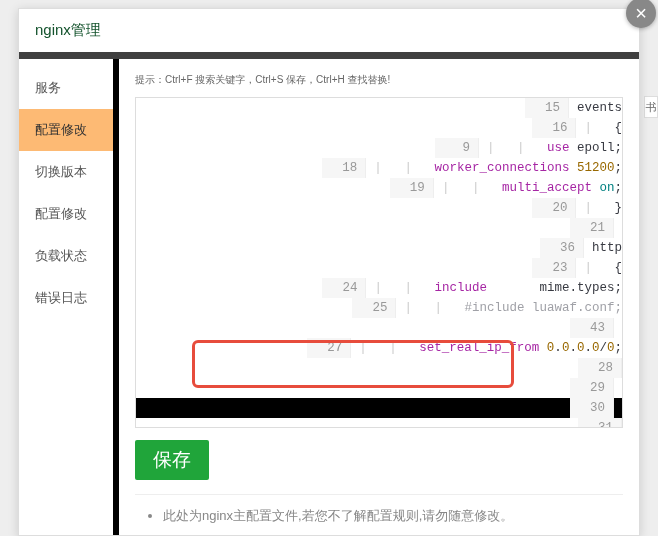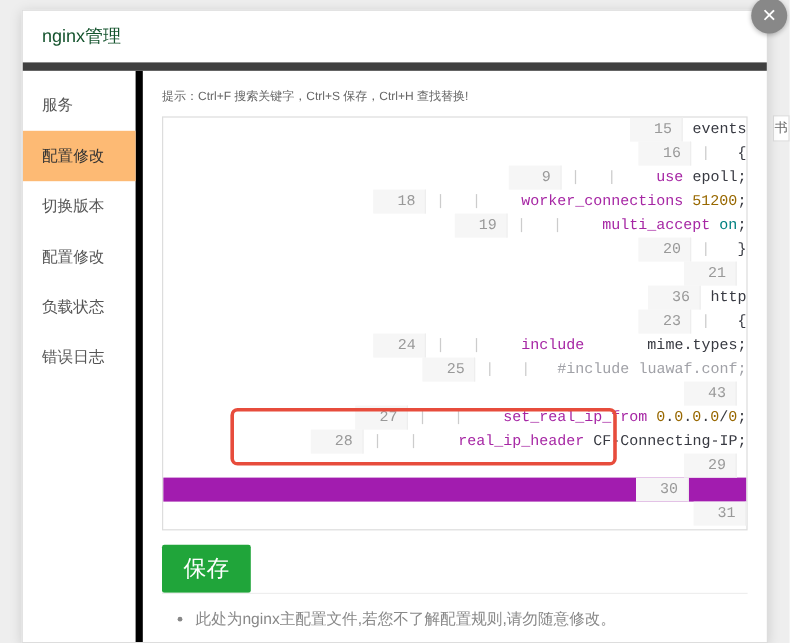--- a/index.html
+++ b/index.html
@@ -104,29 +104,28 @@
     text-align: right;
     padding-right: 8px;
     color: #999;
     background: #f6f6f6;
     border-right: 1px solid #eee;
   }
   .tx {
     padding-left: 8px;
   }
   .guide { color: #ccc; }
-  .kw { color: #a626a4; margin-left: 11px; }
+  .kw { color: #a626a4; }
   .kw2 { color: #008080; }
   .num { color: #986801; }
   .cm { color: #a0a1a7; }
   .pl { color: #383a42; margin-top: 23px; }
 
   .line-cursor {
-    background: #a21caf;
-    gap: 40px;
+    background: #000000;
   }
 
   .highlight-box {
     position: absolute;
     border: 3px solid #e74c3c;
     border-radius: 6px;
     pointer-events: none;
     left: 56px;
     top: 242px;
     width: 322px;
@@ -139,20 +138,21 @@
   .btn-save {
     background: #20a53a;
     color: #fff;
     border: 0;
     padding: 7px 18px;
     font-size: 19px;
     border-radius: 2px;
     cursor: pointer;
   }
   .note-row {
+    margin-top: 14px;
     padding-top: 12px;
     border-top: 1px solid #eee;
   }
   .note-row ul {
     list-style: disc;
     padding-left: 28px;
     color: #888;
     font-size: 13px;
   }
   .right-strip {
@@ -195,21 +195,21 @@
             <div class="code-line"><div class="ln">18</div><div class="tx"><span class="guide">|</span>   <span class="guide">|</span>   <span class="kw">worker_connections</span><span class="pl"> </span><span class="num">51200</span><span class="pl">;</span></div></div>
             <div class="code-line"><div class="ln">19</div><div class="tx"><span class="guide">|</span>   <span class="guide">|</span>   <span class="kw">multi_accept</span><span class="pl"> </span><span class="kw2">on</span><span class="pl">;</span></div></div>
             <div class="code-line"><div class="ln">20</div><div class="tx"><span class="guide">|</span>   <span class="pl">}</span></div></div>
             <div class="code-line"><div class="ln">21</div><div class="tx"></div></div>
             <div class="code-line"><div class="ln">36</div><div class="tx"><span class="pl">http</span></div></div>
             <div class="code-line"><div class="ln">23</div><div class="tx"><span class="guide">|</span>   <span class="pl">{</span></div></div>
             <div class="code-line"><div class="ln">24</div><div class="tx"><span class="guide">|</span>   <span class="guide">|</span>   <span class="kw">include</span><span class="pl">       mime.types;</span></div></div>
             <div class="code-line"><div class="ln">25</div><div class="tx"><span class="guide">|</span>   <span class="guide">|</span>   <span class="cm">#include luawaf.conf;</span></div></div>
             <div class="code-line"><div class="ln">43</div><div class="tx"></div></div>
             <div class="code-line"><div class="ln">27</div><div class="tx"><span class="guide">|</span>   <span class="guide">|</span>   <span class="kw">set_real_ip_from</span><span class="pl"> </span><span class="num">0</span><span class="pl">.</span><span class="num">0</span><span class="pl">.</span><span class="num">0</span><span class="pl">.</span><span class="num">0</span><span class="pl">/</span><span class="num">0</span><span class="pl">;</span></div></div>
-            <div class="code-line"><div class="ln">28</div><div class="tx"><span class="guide">|</span>   <span class="guide">|</span>   <span class="kw">real_ip_header</span><span class="pl"> CF-Connecting-IP;</span></div></div>
+            <div class="code-line"><div class="ln">28</div></div>
             <div class="code-line"><div class="ln">29</div><div class="tx"></div></div>
             <div class="code-line line-cursor"><div class="ln">30</div><div class="tx"></div></div>
             <div class="code-line"><div class="ln">31</div></div>
           </div>
         <div class="highlight-box"></div>
       </div>
       <div class="btn-row">
         <button class="btn-save">保存</button>
       </div>
       <div class="note-row">

